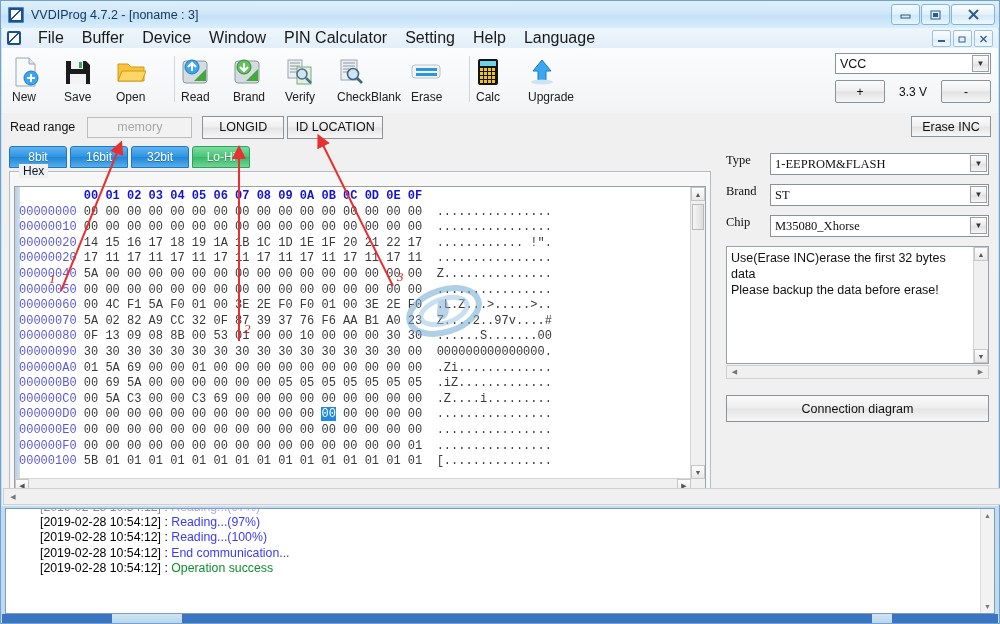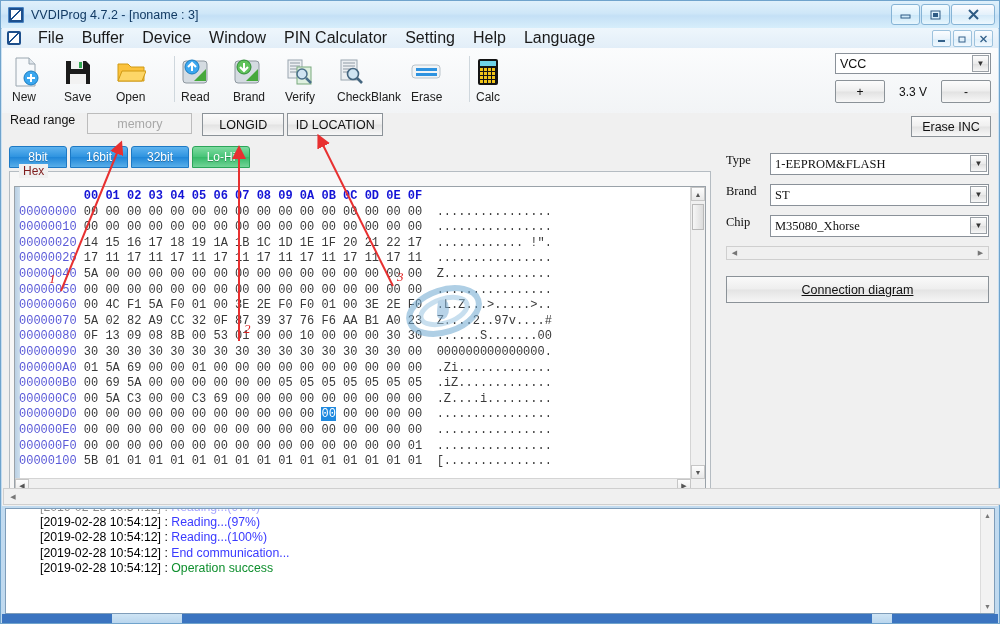--- a/index.html
+++ b/index.html
@@ -107,21 +107,21 @@
     border:1px solid #8b9298;border-radius:2px;
     display:flex;align-items:center;justify-content:center;
     font-size:12px;color:#111;
   }
   .vval{flex:1;text-align:center;font-size:12px;color:#111;}
 
   
   .rangerow{
     position:absolute;left:1px;top:112px;width:996px;height:28px;
     background:#f0f0f0;border-bottom:1px solid #c8d2da;
-    display:flex;
+    display:flex;align-items:center;
   }
   .rangelabel{margin-left:8px;font-size:12.5px;color:#111;}
   .memfield{
     margin-left:12px;width:105px;height:21px;
     background:#f2f2f2;border:1px solid #bcbcbc;
     display:flex;align-items:center;justify-content:center;
     font-size:12.5px;color:#a8a8a8;box-sizing:border-box;
   }
   .rbtn{
     height:23px;padding:0 6px;margin-left:3px;
@@ -158,21 +158,21 @@
   .bittab.green{
     background:linear-gradient(180deg,#7fdba0 0%,#47c478 50%,#35b968 51%,#72d496 100%);
     border:1px solid #2ba55a;
   }
   .hexgroup{
     position:absolute;left:4px;top:28px;width:702px;height:328px;
     border:1px solid #b5bcc2;background:#f7f7f7;box-sizing:border-box;
   }
   .hexlegend{
     position:absolute;left:9px;top:-8px;background:#f0f0f0;
-    padding:0 4px;font-size:12px;color:#7f1d1d;
+    padding:0 4px;font-size:12px;color:#0f172a;
   }
   .hexview{
     position:absolute;left:4px;top:14px;width:692px;height:308px;
     background:#ffffff;border:1px solid #9aa2a9;box-sizing:border-box;
     overflow:hidden;
   }
   .hexinner{
     position:absolute;left:0;top:0;right:14px;bottom:14px;
     padding:2px 0 0 4px;
     font-family:"Liberation Mono","DejaVu Sans Mono",monospace;
@@ -250,21 +250,21 @@
   .dhs .a{
     position:absolute;top:0;width:13px;height:12px;
     display:flex;align-items:center;justify-content:center;font-size:7px;color:#777;
   }
   .dhs .a.l{left:1px;} .dhs .a.r{right:1px;}
   .conbtn{
     margin:16px 6px 0 6px;height:27px;
     background:linear-gradient(180deg,#fafafa 0%,#eeeeee 48%,#e4e4e4 52%,#f6f6f6 100%);
     border:1px solid #8b9298;
     display:flex;align-items:center;justify-content:center;
-    font-size:12.5px;color:#111;box-sizing:border-box;text-decoration:underline;
+    font-size:12.5px;color:#111;box-sizing:border-box;
   }
   .bigbar{
     position:absolute;left:2px;top:487px;width:1090px;height:17px;
     background:#f0f0f0;border:1px solid #cfcfcf;box-sizing:border-box;
   }
   .bigbar .a{
     position:absolute;top:1px;width:14px;height:13px;
     display:flex;align-items:center;justify-content:center;font-size:7px;color:#777;
   }
   .bigbar .a.l{left:2px;}
@@ -494,20 +494,29 @@
               <rect x="4" y="22" width="3" height="3"></rect>
                 <rect x="8" y="22" width="3" height="3"></rect>
                 <rect x="12" y="22" width="3" height="3"></rect>
                 <rect x="16" y="22" width="3" height="3"></rect>
             </g>
           </svg>
         </div>
         <div class="lbl">Calc</div>
       </div>
 
+      <div class="tbtn" style="width:62px">
+        <div class="ic">
+          <svg width="28" height="28" viewBox="0 0 28 28">
+            <path d="M14 2 L23 13 h-5 v9 h-8 v-9 h-5 z" fill="#3ba7ef" stroke="#1a7cc0"></path>
+            <ellipse cx="14" cy="24" rx="11" ry="2.5" fill="#cfe4f2"></ellipse>
+          </svg>
+        </div>
+        <div class="lbl">Upgrade</div>
+      </div>
 
     </div>
 
     <div class="vccbox">
       <div class="combo">
         <span>VCC</span>
         <span class="arrow">▼</span>
       </div>
       <div class="vccrow">
         <div class="pmbtn">+</div>
@@ -591,20 +600,28 @@
         </div>
       </div>
       <div class="fieldrow">
         <div class="flabel">Chip</div>
         <div class="combo">
           <span>M35080_Xhorse</span>
           <span class="arrow">▼</span>
         </div>
       </div>
 
+      <div class="desc">
+        <div class="txt">Use(Erase INC)erase the first 32 bytes data
+Please backup the data before erase!</div>
+        <div class="dv">
+          <div class="a t">▲</div>
+          <div class="a b">▼</div>
+        </div>
+      </div>
       <div class="dhs">
         <div class="a l">◀</div>
         <div class="a r">▶</div>
       </div>
 
       <div class="conbtn">Connection diagram</div>
     </div>
   </div>
 
   <div class="bigbar">

